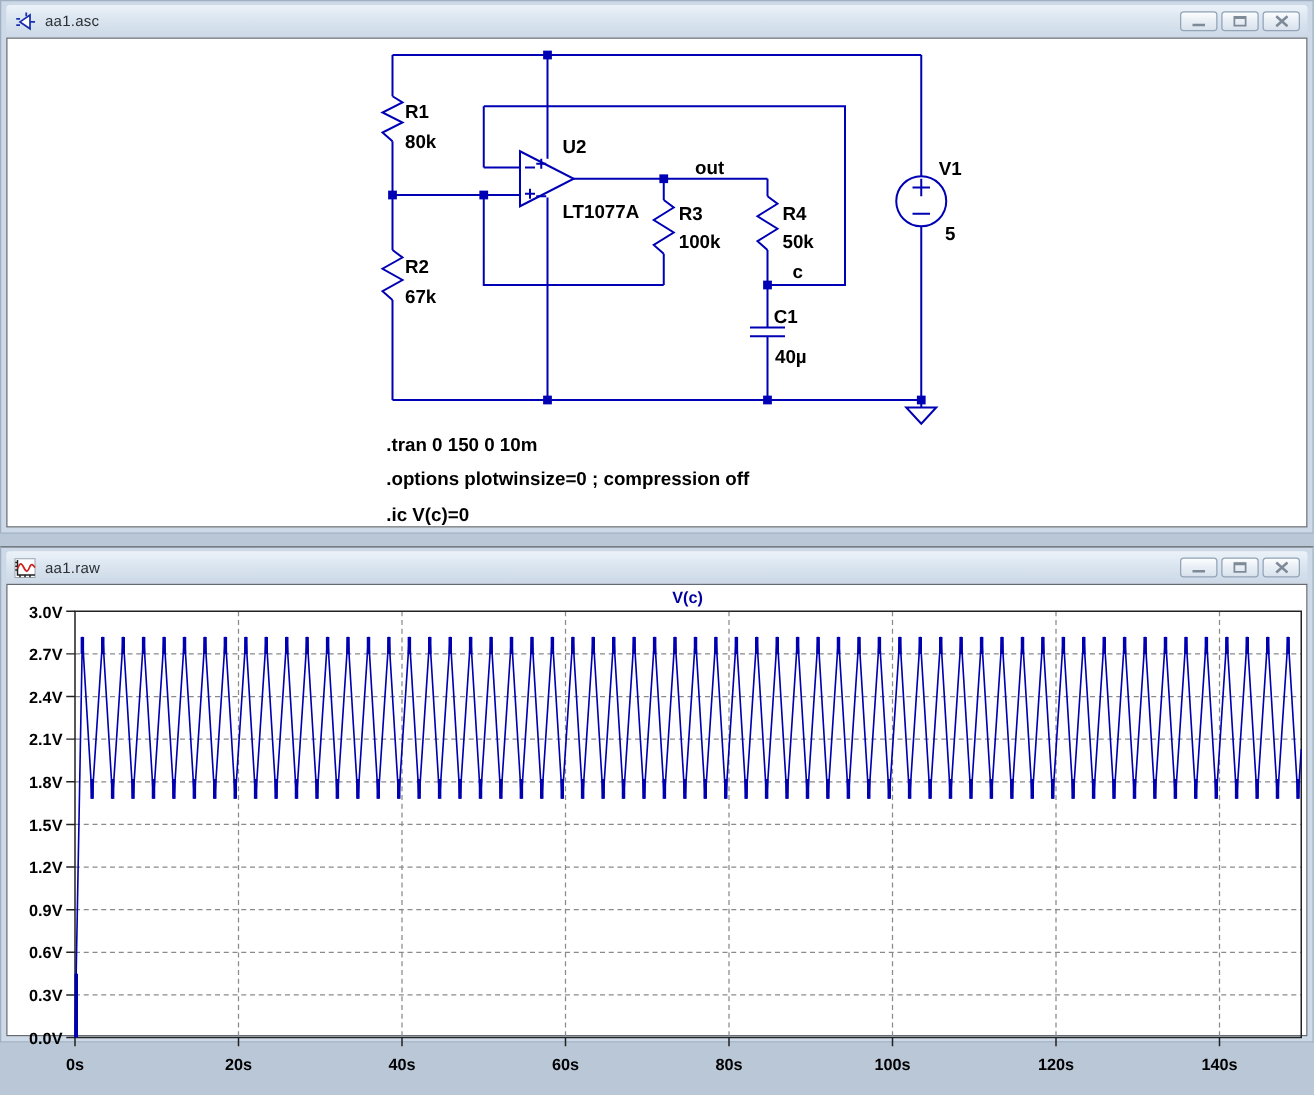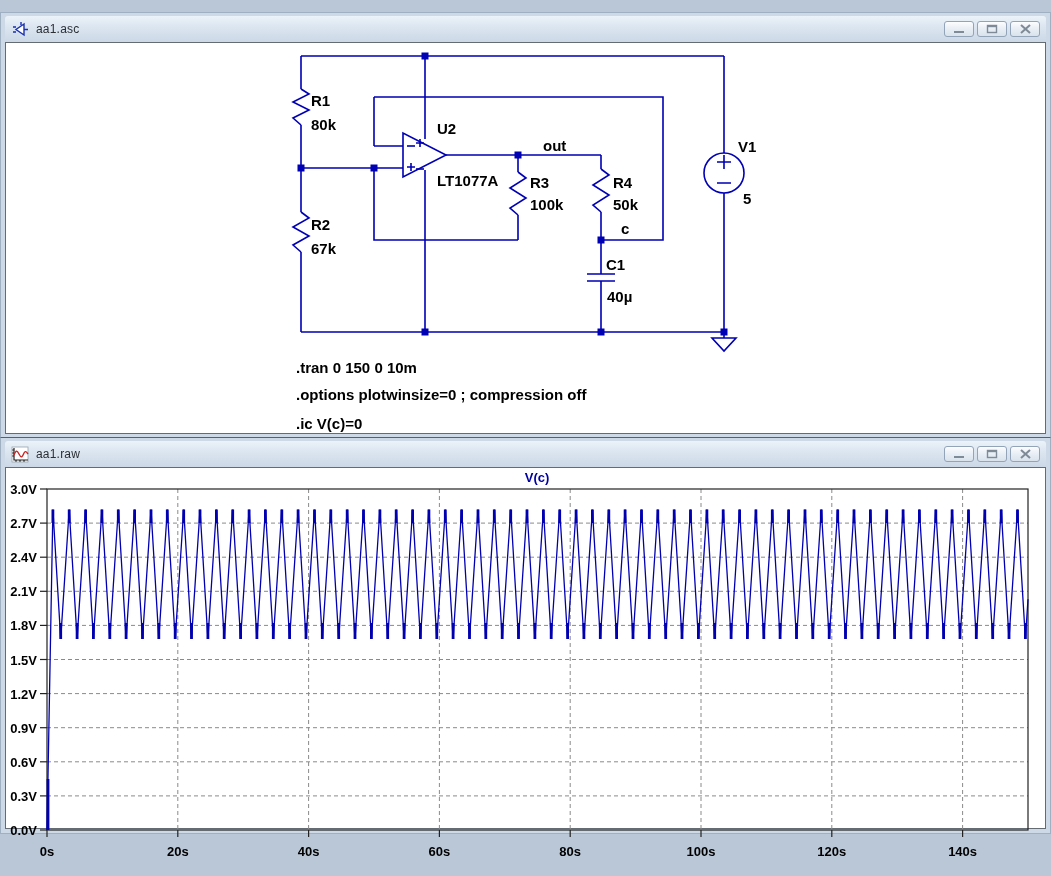--- a/index.html
+++ b/index.html
@@ -4,42 +4,42 @@
 <style>
   html,body{margin:0;padding:0;}
   body{
     width:1051px;height:876px;overflow:hidden;position:relative;
     background:#b9c7d7;font-family:"Liberation Sans",sans-serif;
   }
   .window{
     position:absolute;left:0;width:1051px;box-sizing:border-box;
     background:#cdd9e7;border:1px solid #9fb0c2;
   }
-  #win-schematic{top:12px;height:427px;}
+  #win-schematic{top:0;height:427px;}
   #win-waveform{top:437px;height:397px;border-top:1px solid #5a6066;}
   .titlebar{
     position:absolute;left:4px;right:4px;top:3px;height:26px;
     background:linear-gradient(180deg,#ecf2f9 0%,#dae5f0 45%,#ccd8e6 100%);
     border-radius:3px 3px 0 0;
     display:flex;align-items:center;
   }
   .titlebar .appicon{width:18px;height:17px;margin-left:6px;flex:0 0 auto;}
   .titlebar .title{
     margin-left:7px;font-size:12px;color:#2b2f33;letter-spacing:0.2px;
   }
   .winbuttons{position:absolute;right:6px;top:5px;display:flex;gap:3px;}
   .winbtn{
     width:30px;height:16px;border:1px solid #93a4b8;border-radius:3px;
     background:linear-gradient(180deg,#fcfdfe 0%,#e8eef5 50%,#d9e2ec 100%);
     display:flex;align-items:center;justify-content:center;
     padding:0;cursor:default;box-sizing:border-box;
   }
   .client{
     position:absolute;left:4px;right:4px;top:29px;bottom:4px;
-    background:#ffffff;border:1px solid #646b73;
+    background:#ffffff;border:1px solid #646b73;padding-left:13px;
   }
   .client svg{display:block;}
   
   .wire{stroke:#0000b4;stroke-width:1.6;fill:none;}
   .sym{stroke:#0000b4;stroke-width:1.6;fill:#ffffff;}
   .mark{stroke:#0000b4;stroke-width:1.6;fill:none;}
   .junction{fill:#0000b4;stroke:none;}
   .slabel{font-family:"Liberation Sans",sans-serif;font-size:15px;font-weight:bold;fill:#000000;}
   .directive{font-family:"Liberation Sans",sans-serif;font-size:15px;font-weight:bold;fill:#000000;}
   

